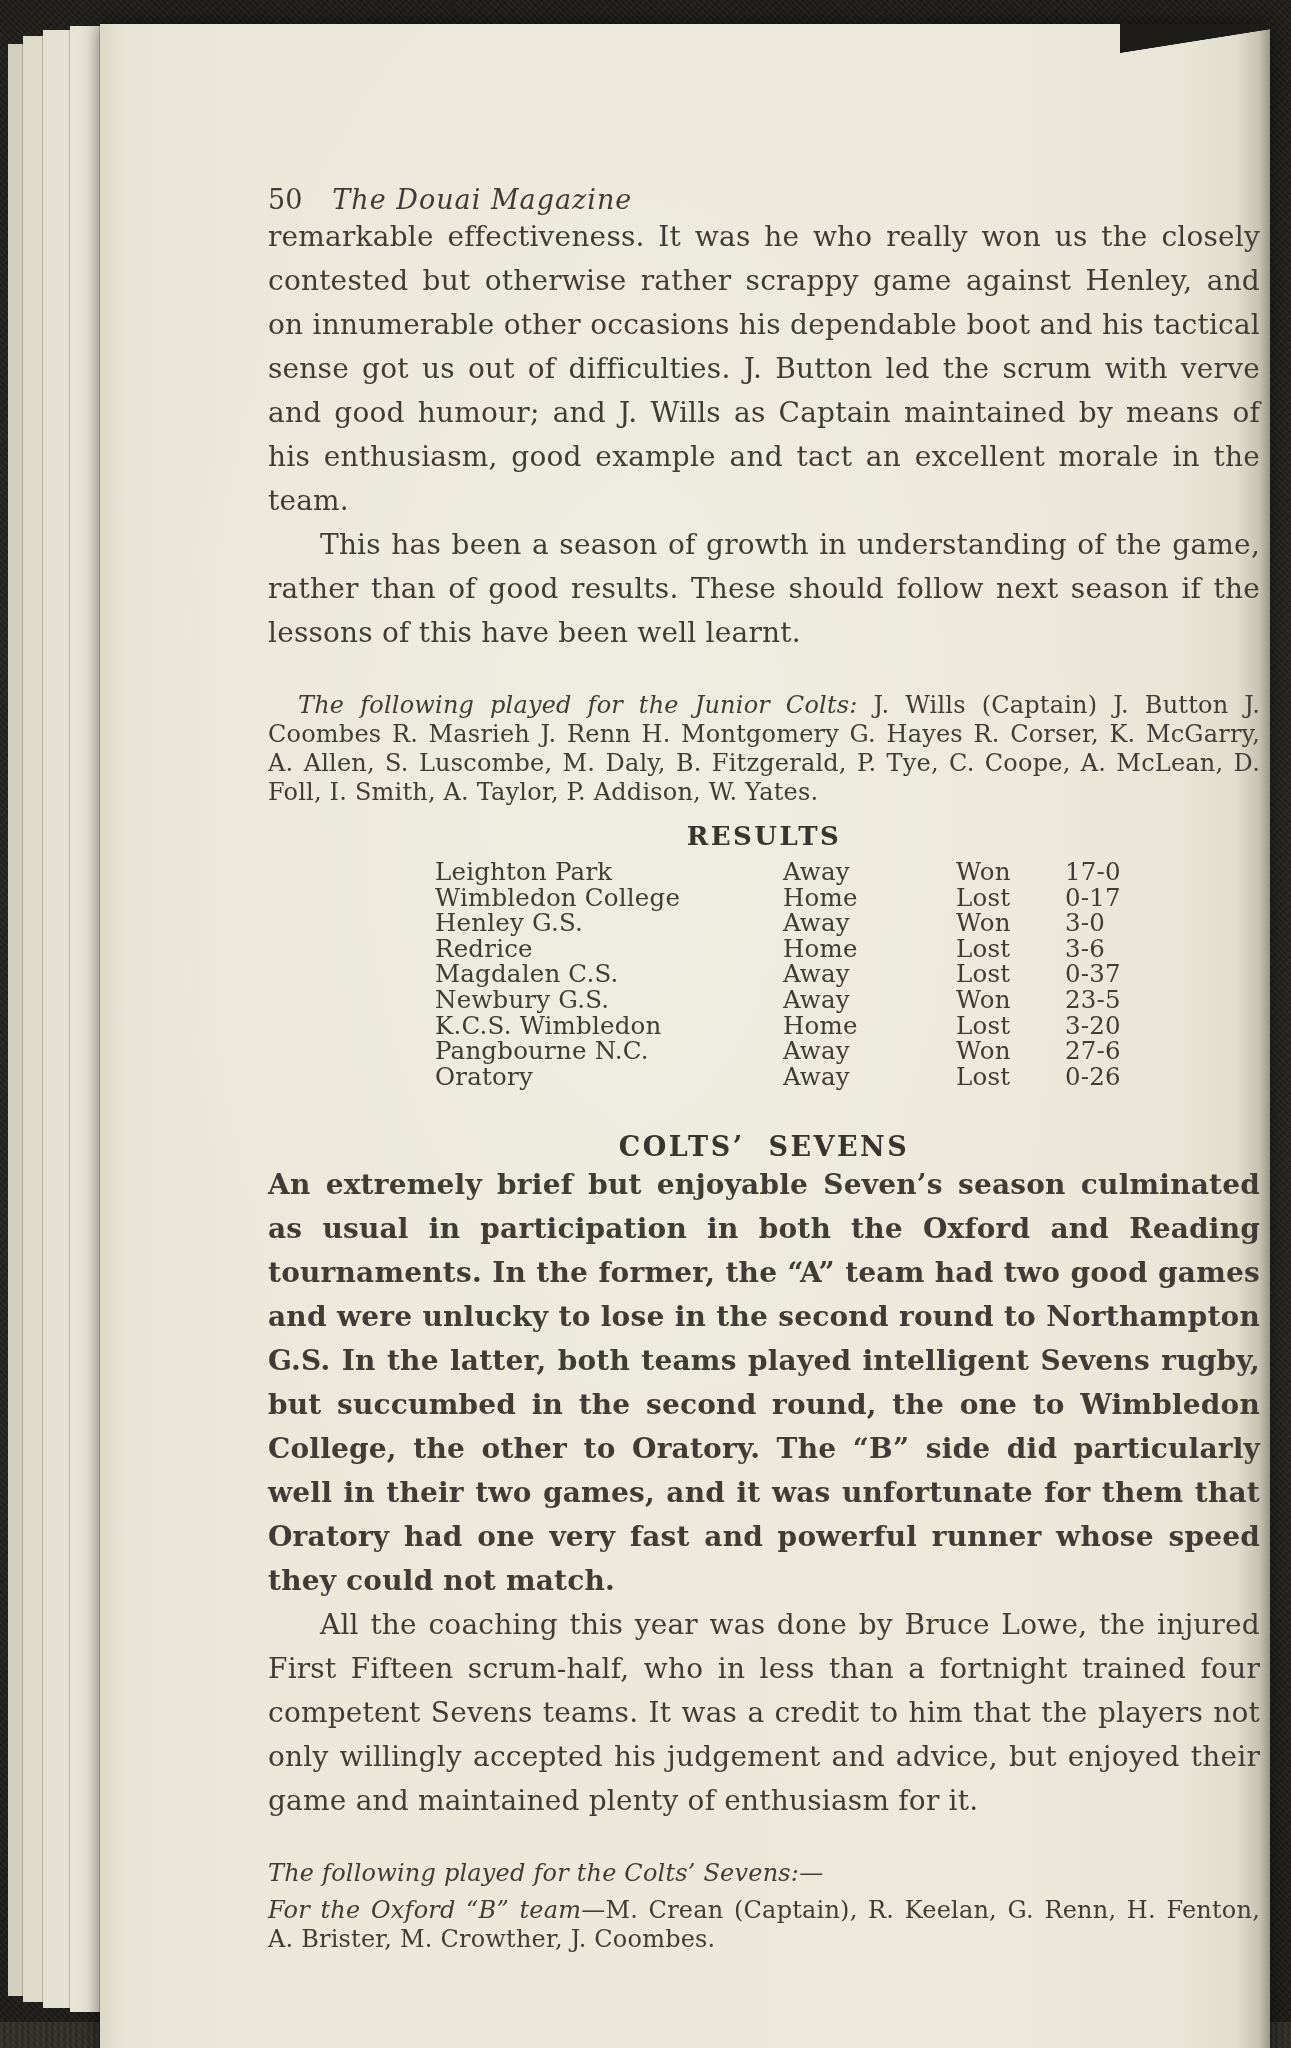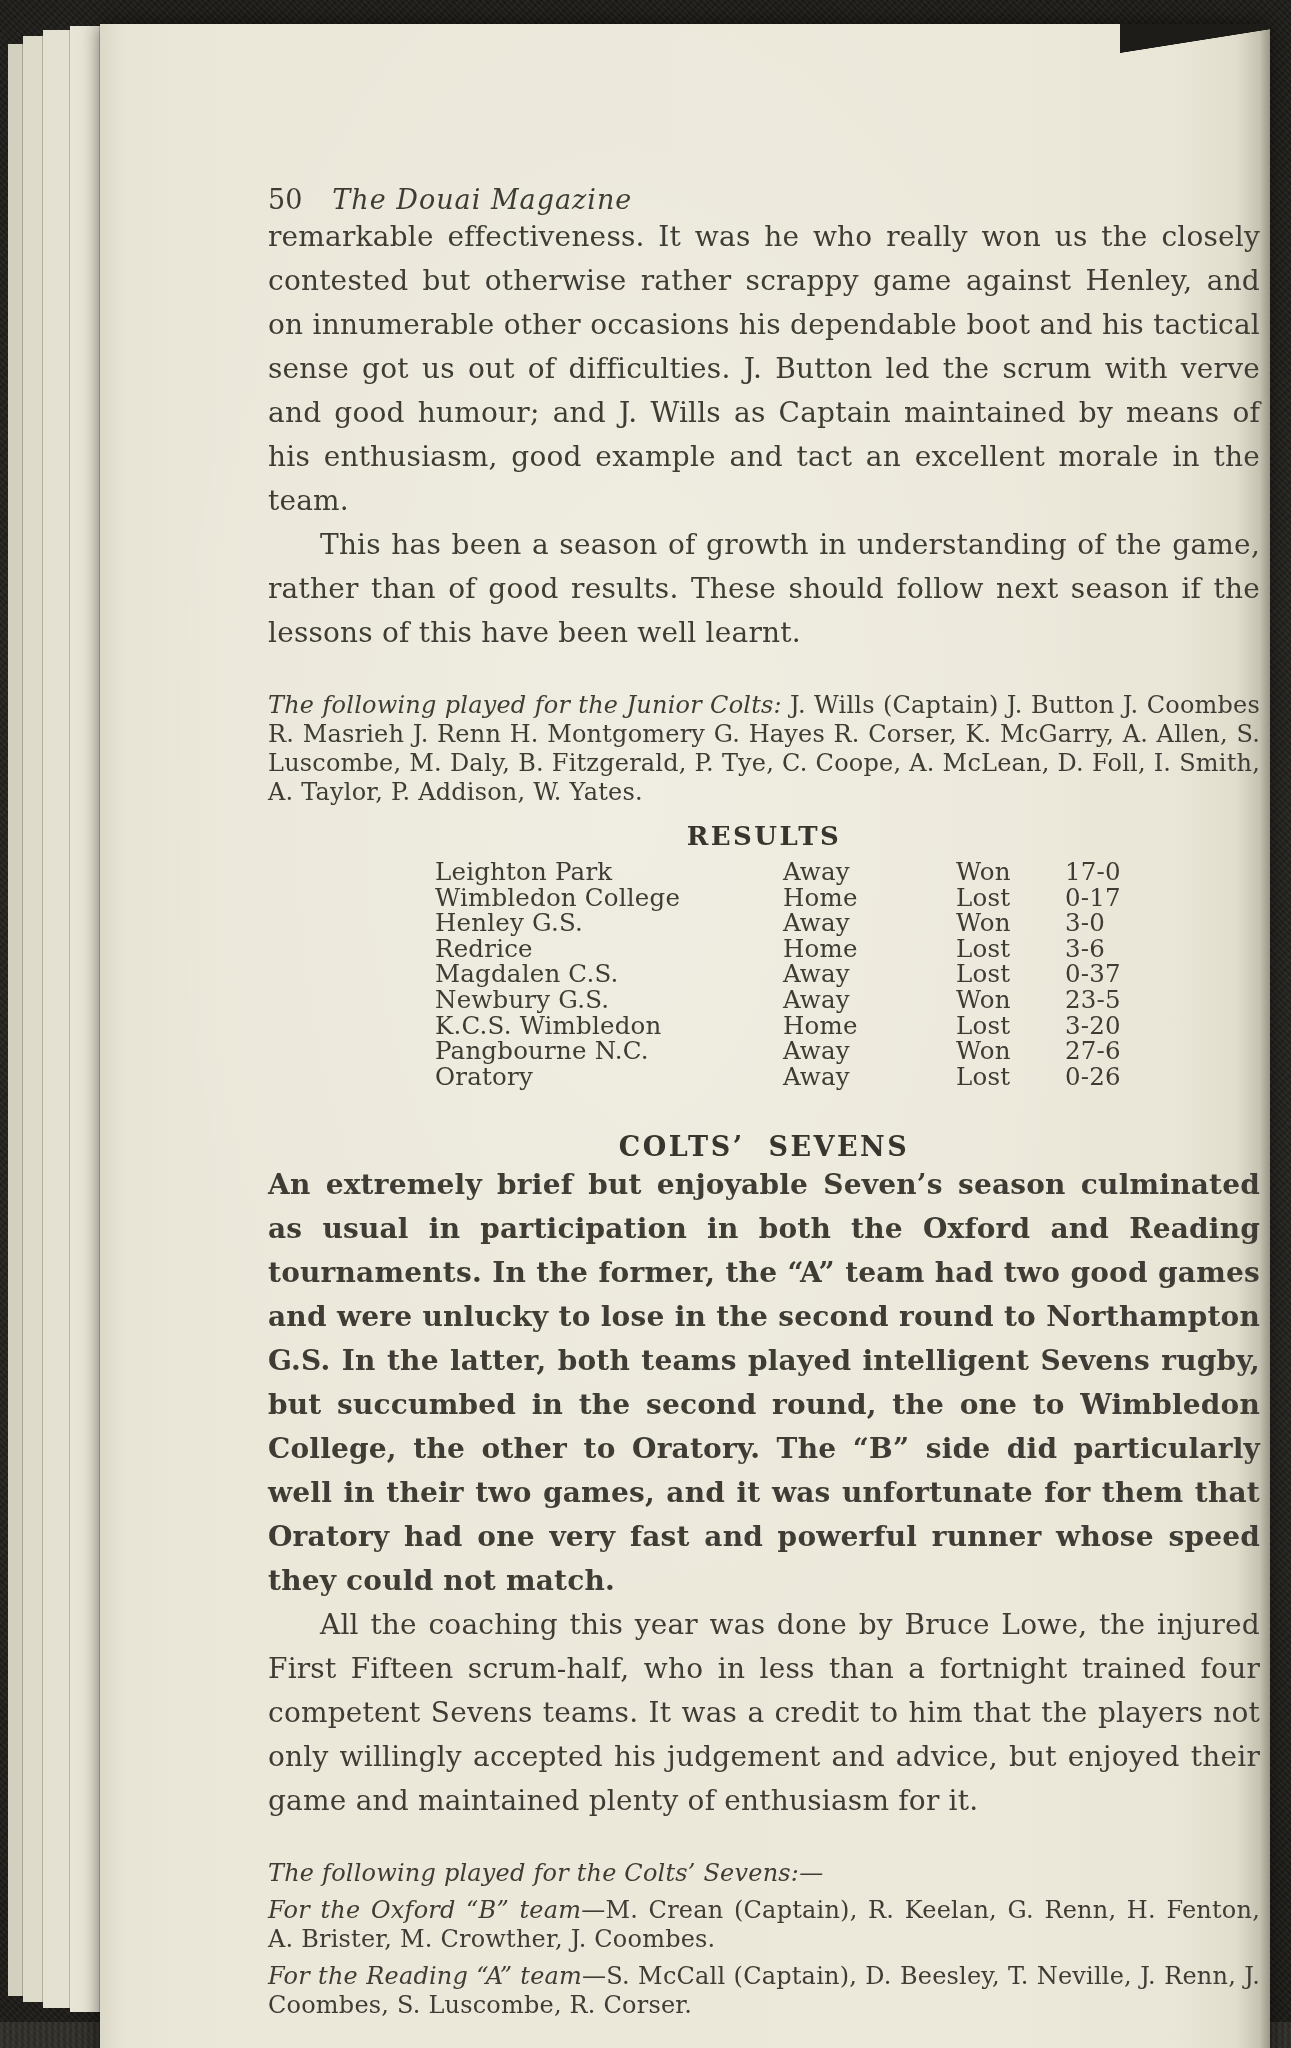--- a/index.html
+++ b/index.html
@@ -56,21 +56,21 @@
     margin:0;font-size:28px;line-height:44px;text-align:justify;
     letter-spacing:.2px;
   }
   .p1{margin-top:44px;}
   .indent{text-indent:52px;}
   .p2{margin-top:8px;}
   .players{
     margin-top:36px;font-size:24px;line-height:29px;text-align:justify;
     letter-spacing:.2px;
   }
-  .italic{font-style:italic;}
+  .italic{font-style:italic;margin-left:30px;}
   .sec-heading{
     margin-top:14px;text-align:center;font-weight:bold;font-size:26px;line-height:30px;
     letter-spacing:2.5px;color:#38352e;
   }
   .sec-heading.sevens{margin-top:42px;font-size:27px;word-spacing:12px;line-height:32px;}
   .results-table{margin-top:8px;}
   .res-row{
     display:grid;grid-template-columns:348px 173px 109px auto;
     padding-left:167px;font-size:24.5px;line-height:25.6px;letter-spacing:.2px;
   }
@@ -185,22 +185,19 @@
 
     <div class="played-block">
       <p class="played-lead">The following played for the Colts’ Sevens:—</p>
       <div>
 
 
           <p class="team-para">
             <span class="lead">For the Oxford “B” team</span><span>—M. Crean (Captain), R. Keelan, G. Renn, H. Fenton, A. Brister, M. Crowther, J. Coombes.</span>
           </p>
 
-          <p class="team-para">
-            <span class="lead">For the Reading “A” team</span><span>—S. McCall (Captain), D. Beesley, T. Neville, J. Renn, J. Coombes, S. Luscombe, R. Corser.</span>
-          </p>
         </div>
     </div>
 
   </div>
 
   <div class="corner-wedge"></div>
 </div>
 
 </body></html>

